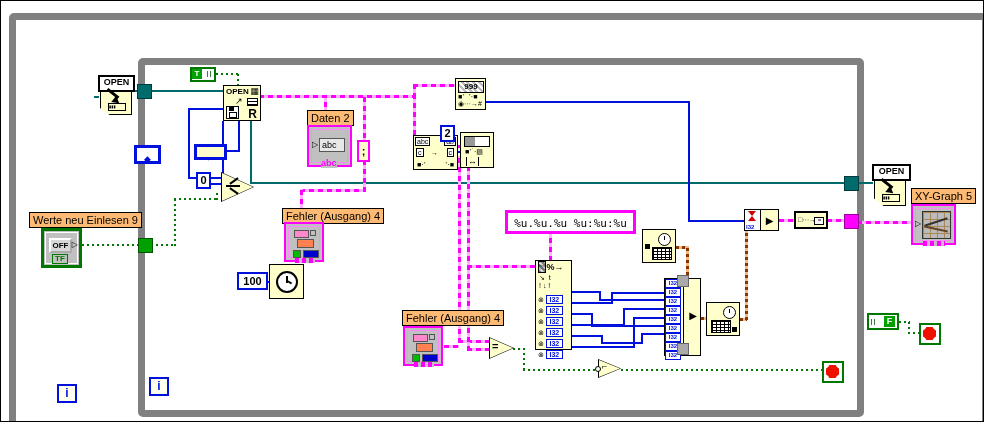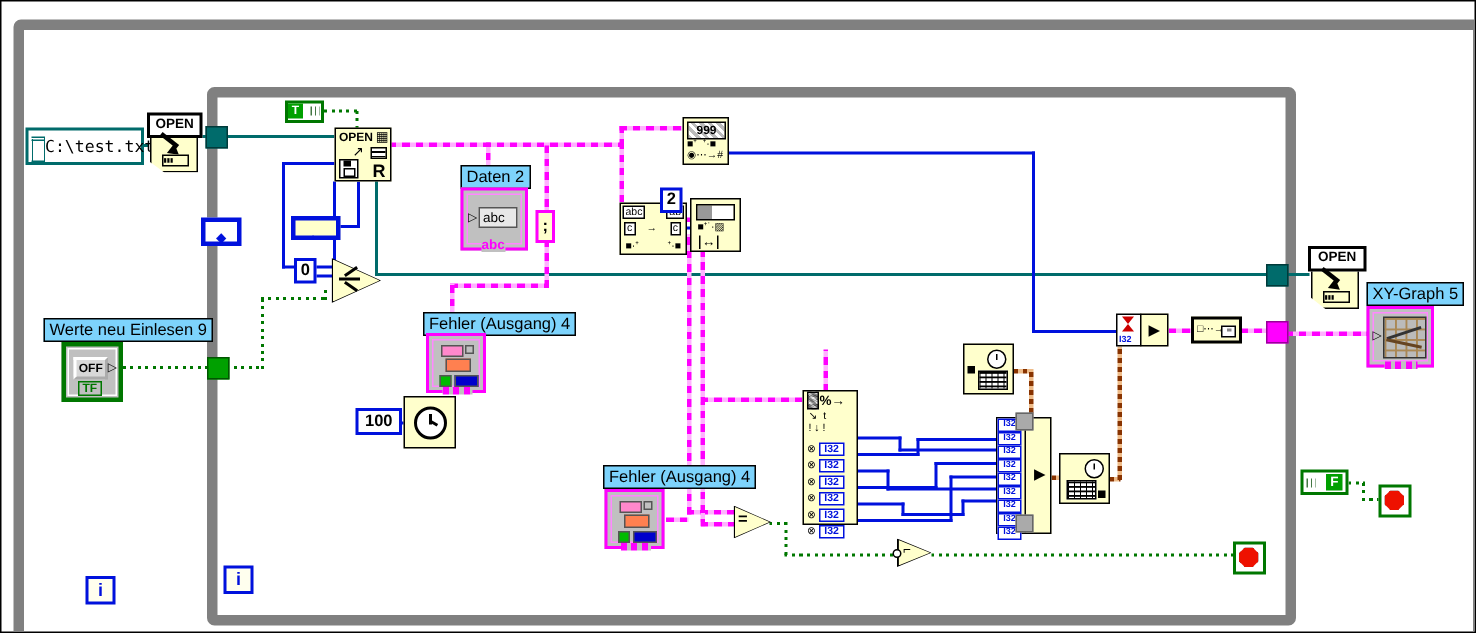--- a/index.html
+++ b/index.html
@@ -11,21 +11,21 @@
   .blue{background:#0011DD;}
   .green-h{height:2px;background:repeating-linear-gradient(90deg,#007700 0 2px,rgba(0,0,0,0) 2px 5px);}
   .green-v{width:2px;background:repeating-linear-gradient(0deg,#007700 0 2px,rgba(0,0,0,0) 2px 5px);}
   .pink-h{height:3px;background:repeating-linear-gradient(90deg,#FF00FF 0 5px,#FFB3FF 5px 9px);}
   .pink-v{width:3px;background:repeating-linear-gradient(0deg,#FF00FF 0 5px,#FFB3FF 5px 9px);}
   .brown-h{height:3px;background:repeating-linear-gradient(90deg,#883300 0 3px,#EEBB88 3px 6px);}
   .brown-v{width:3px;background:repeating-linear-gradient(0deg,#883300 0 3px,#EEBB88 3px 6px);}
   .tunnel{position:absolute;width:13px;height:13px;z-index:6;}
   .fnode{position:absolute;background:#FFFFCC;border:1px solid #000;box-sizing:border-box;}
   .banner{background:#fff;border:2px solid #000;font-weight:bold;font-size:9px;text-align:center;line-height:10px;letter-spacing:0px;}
-  .lbl{position:absolute;background:#7dd3fc;border:1px solid #000;font-size:11px;padding:0px 3px;line-height:14px;white-space:nowrap;color:#000;box-sizing:border-box;}
+  .lbl{position:absolute;background:#fdba74;border:1px solid #000;font-size:11px;padding:0px 3px;line-height:14px;white-space:nowrap;color:#000;box-sizing:border-box;}
   .bconst{position:absolute;border:2px solid #0011DD;background:#fff;color:#000;font-size:11px;font-weight:bold;text-align:center;box-sizing:border-box;}
   .chip{display:inline-block;background:#fff;border:1px solid #0011DD;color:#0011DD;font-weight:bold;text-align:center;box-sizing:border-box;}
   .errbox{position:absolute;border:2px solid #FF00FF;background:#C0C0C0;box-sizing:border-box;}
   .errbox .inner{position:absolute;inset:2px;border:1px solid #FF88FF;background:#C0C0C0;}
   .tri{position:absolute;}
   .tri .outer{position:absolute;inset:0;background:#000;clip-path:polygon(0 0,100% 50%,0 100%);}
   .tri .innr{position:absolute;inset:1px;background:#FFFFCC;clip-path:polygon(0 0,100% 50%,0 100%);}
   .stopbtn{position:absolute;width:22px;height:22px;border:2px solid #007700;background:#fff;box-sizing:border-box;}
   .oct{position:absolute;left:2px;top:2px;width:13px;height:13px;background:#EE1100;clip-path:polygon(30% 0,70% 0,100% 30%,100% 70%,70% 100%,30% 100%,0 70%,0 30%);box-shadow:0 0 0 2px #222;}
   .iter{position:absolute;width:20px;height:19px;border:2px solid #0011DD;background:#FFFFEE;color:#0011DD;font-weight:bold;font-size:12px;text-align:center;line-height:15px;box-sizing:border-box;}
@@ -128,24 +128,20 @@
   <div class="seg brown-v" style="left:744px;top:229px;height:90px;"></div>
 
   <div class="tunnel" style="left:136px;top:83px;background:#006B6B;border:1px solid #003A3A;"></div>
   <div class="tunnel" style="left:137px;top:237px;background:#00A000;border:1px solid #005500;"></div>
   <div class="tunnel" style="left:843px;top:175px;background:#006B6B;border:1px solid #003A3A;"></div>
   <div class="tunnel" style="left:843px;top:213px;background:#FF00FF;border:1px solid #990099;"></div>
   <div style="position:absolute;left:133px;top:144px;width:27px;height:19px;border:3px solid #0011DD;background:#fff;z-index:6;box-sizing:border-box;text-align:center;">
     <span style="color:#0011DD;font-size:9px;line-height:13px;">◆</span>
   </div>
 
-  <div style="position:absolute;left:16px;top:84px;width:79px;height:25px;border:2px solid #006B6B;background:#fff;box-sizing:border-box;">
-    <span style="position:absolute;left:2px;top:4px;width:7px;height:13px;border:1px solid #006B6B;border-top:3px double #006B6B;"></span>
-    <span style="position:absolute;left:11px;top:4px;font-family:'DejaVu Sans Mono',monospace;font-size:11px;">C:\test.txt</span>
-  </div>
 
   <div style="position:absolute;left:97px;top:74px;width:36px;height:40px;">
     <div style="position:absolute;left:2px;top:8px;width:30px;height:30px;background:#FFFFCC;border:1px solid #000;clip-path:polygon(0 0,100% 0,100% 100%,30% 100%,0 78%);"></div>
     <div class="banner" style="position:absolute;left:0;top:0;width:33px;height:13px;">
       <span>OPEN</span>
     </div>
     <div style="position:absolute;left:8px;top:17px;width:14px;height:3px;background:#000;transform:rotate(38deg);"></div>
     <div style="position:absolute;left:15px;top:22px;width:0;height:0;border-left:7px solid #000;border-top:4px solid transparent;border-bottom:4px solid transparent;transform:rotate(38deg);"></div>
     <div style="position:absolute;left:10px;top:28px;width:16px;height:6px;border:1px solid #000;font-size:4px;line-height:5px;overflow:hidden;background:#FFFFCC;">▮▮▮</div>
   </div>
@@ -255,20 +251,23 @@
   </div>
 
   <div class="fnode" style="left:454px;top:77px;width:31px;height:32px;">
     <span style="position:absolute;left:2px;top:2px;width:24px;height:10px;border:1px solid #000;background:repeating-linear-gradient(45deg,#bbb 0 2px,#fff 2px 4px);font-size:8px;font-weight:bold;line-height:9px;text-align:center;">
       <span>999</span>
     </span>
     <span class="tinytxt" style="position:absolute;left:2px;bottom:9px;">■⁺&nbsp;&nbsp;⁺·■</span>
     <span class="tinytxt" style="position:absolute;left:2px;bottom:2px;">◉<span>⋯→</span><span>#</span></span>
   </div>
 
+  <div style="position:absolute;left:504px;top:209px;width:131px;height:24px;border:3px solid #FF00FF;background:#fff;box-sizing:border-box;text-align:center;">
+    <span style="font-family:'DejaVu Sans Mono',monospace;font-size:11px;line-height:18px;">%u.%u.%u %u:%u:%u</span>
+  </div>
 
   <div class="fnode" style="left:534px;top:259px;width:37px;height:90px;">
     <span style="position:absolute;left:2px;top:1px;font-size:9px;font-weight:bold;">
       <span style="background:repeating-linear-gradient(45deg,#999 0 2px,#fff 2px 4px);border:1px solid #000;">▒</span><span>%</span><span>→</span>
     </span>
     <span class="tinytxt" style="position:absolute;left:3px;top:13px;">↘&nbsp;&nbsp;t</span>
     <span class="tinytxt" style="position:absolute;left:3px;top:21px;">!&nbsp;↓&nbsp;!</span>
   </div>
 
   <div style="position:absolute;left:537px;top:287px;"><span class="tinytxt">⊗</span><span class="chip tinytxt" style="width:17px;margin-left:2px;">I32</span></div>

